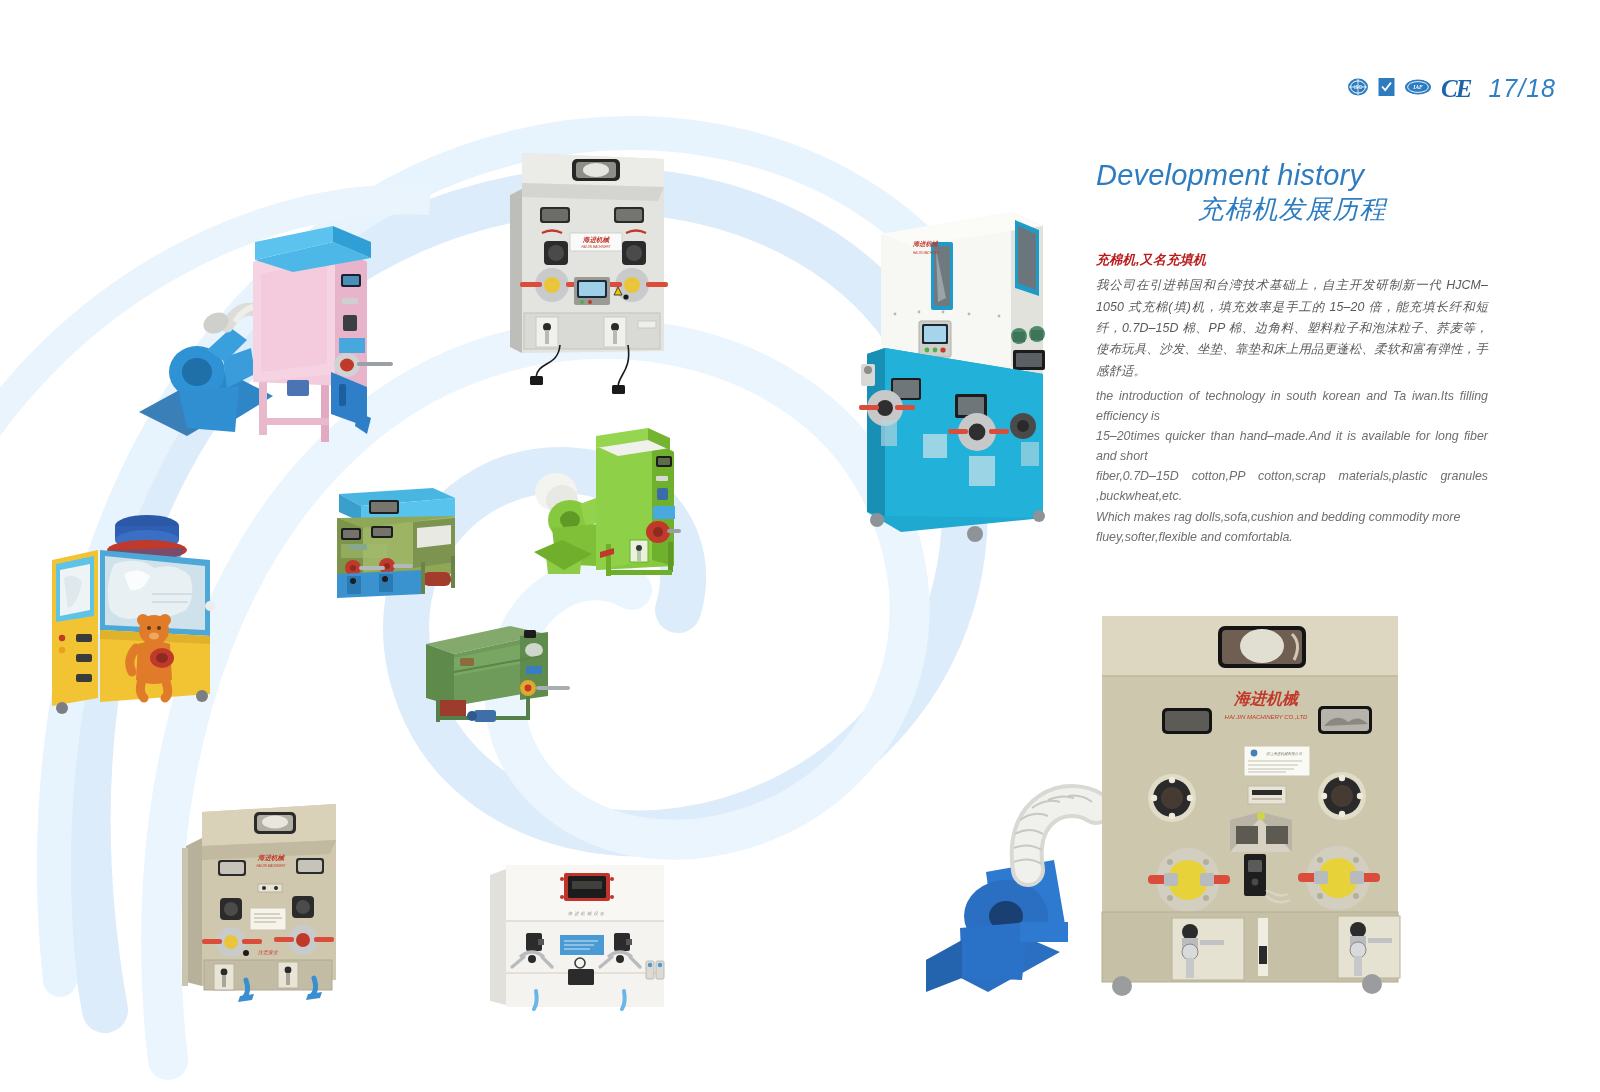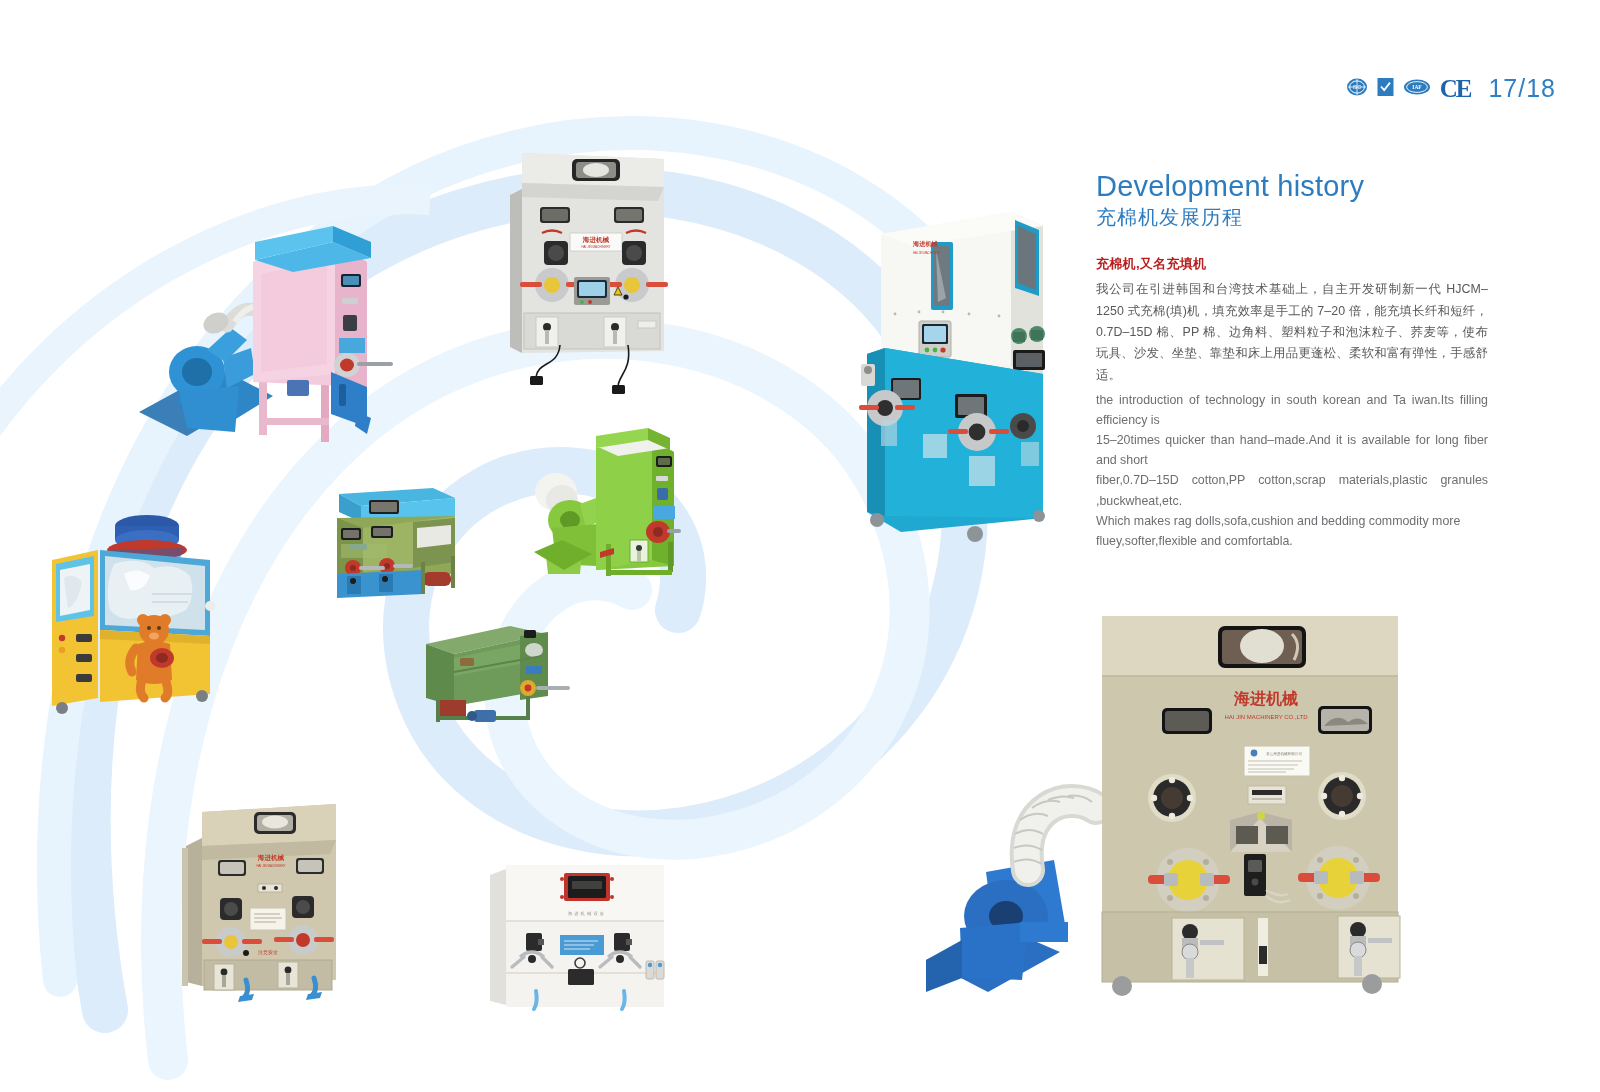--- a/index.html
+++ b/index.html
@@ -3,36 +3,36 @@
 <meta charset="utf-8">
 <style>
   html,body{margin:0;padding:0;}
   body{
     width:1600px;height:1092px;
     background:#ffffff;
     font-family:"Liberation Sans","DejaVu Sans",sans-serif;
     overflow:hidden;
     position:relative;
   }
-  .page{position:absolute;inset:0;width:1600px;height:1092px;overflow:hidden;background:#fff;}
+  .page{position:absolute;inset:0;width:1600px;height:1092px;overflow:hidden;background:#fff;font-style:italic;}
 
   
   .spiral-wrap{position:absolute;left:0;top:0;width:1100px;height:1092px;overflow:hidden;pointer-events:none;}
   .spiral-wrap svg{position:absolute;left:0;top:0;}
 
   
   .header{position:absolute;right:44px;top:74px;display:flex;align-items:center;gap:9px;}
   .cert{display:block;}
   .ce-mark{font-family:"Liberation Serif","DejaVu Serif",serif;font-weight:bold;font-size:25px;color:#1d64ab;letter-spacing:-2px;line-height:1;}
   .pageno{font-size:25px;color:#2f7fc4;letter-spacing:1px;margin-left:9px;font-weight:300;}
 
   
-  .textcol{position:absolute;left:1096px;top:170px;width:392px;}
+  .textcol{position:absolute;left:1096px;top:159px;width:392px;}
   h1.title-en{font-size:29px;font-weight:400;color:#2d7cc0;margin:0;line-height:1.12;letter-spacing:.2px;}
-  h2.title-cn{font-size:20px;font-weight:400;color:#2d7cc0;margin:4px 0 0 0;line-height:1.15;letter-spacing:1px;}
+  h2.title-cn{font-size:26px;font-weight:400;color:#2d7cc0;margin:4px 0 0 0;line-height:1.15;letter-spacing:1px;text-align:center;}
   .sub-cn{font-size:13px;font-weight:bold;color:#b91c1c;margin-top:26px;letter-spacing:.3px;}
   .body-cn{font-size:12.4px;color:#58595b;line-height:1.72;margin-top:6px;text-align:justify;letter-spacing:.1px;}
   .sub-en{font-size:12.6px;font-weight:bold;color:#1f6fb8;margin-top:17px;letter-spacing:0;}
   .body-en{font-size:12.4px;color:#6d6e71;line-height:1.62;margin-top:4px;text-align:justify;}
   .body-en .jst{display:block;}
 
   
   .fig{position:absolute;text-align:center;}
   .fig svg{display:block;overflow:visible;}
 </style>
@@ -84,21 +84,21 @@
       </svg>
     </span>
     <span class="ce-mark">CE</span>
     <span class="pageno">17/18</span>
   </div>
 
   <div class="textcol">
     <h1 class="title-en">Development history</h1>
     <h2 class="title-cn">充棉机发展历程</h2>
     <div class="sub-cn">充棉机,又名充填机</div>
-    <div class="body-cn">我公司在引进韩国和台湾技术基础上，自主开发研制新一代 HJCM–1250 式充棉(填)机，填充效率是手工的 7–20 倍，能充填长纤和短纤，0.7D–15D 棉、PP 棉、边角料、塑料粒子和泡沫粒子、荞麦等，使布玩具、沙发、坐垫、靠垫和床上用品更蓬松、柔软和富有弹性，手感舒适。</div>
+    <div class="body-cn">我公司在引进韩国和台湾技术基础上，自主开发研制新一代 HJCM–1050 式充棉(填)机，填充效率是手工的 15–20 倍，能充填长纤和短纤，0.7D–15D 棉、PP 棉、边角料、塑料粒子和泡沫粒子、荞麦等，使布玩具、沙发、坐垫、靠垫和床上用品更蓬松、柔软和富有弹性，手感舒适。</div>
     <div class="body-en">
       <span class="jst">the introduction of technology in south korean and Ta iwan.Its filling efficiency is</span>
       <span class="jst">15–20times quicker than hand–made.And it is available for long fiber and short</span>
       <span class="jst">fiber,0.7D–15D cotton,PP cotton,scrap materials,plastic granules ,buckwheat,etc.</span>
       <span class="jst">Which makes rag dolls,sofa,cushion and bedding commodity more</span>
       <span class="jst">fluey,softer,flexible and comfortabla.</span>
     </div>
   </div>
 
   <div class="fig" style="left:135px;top:222px;">

